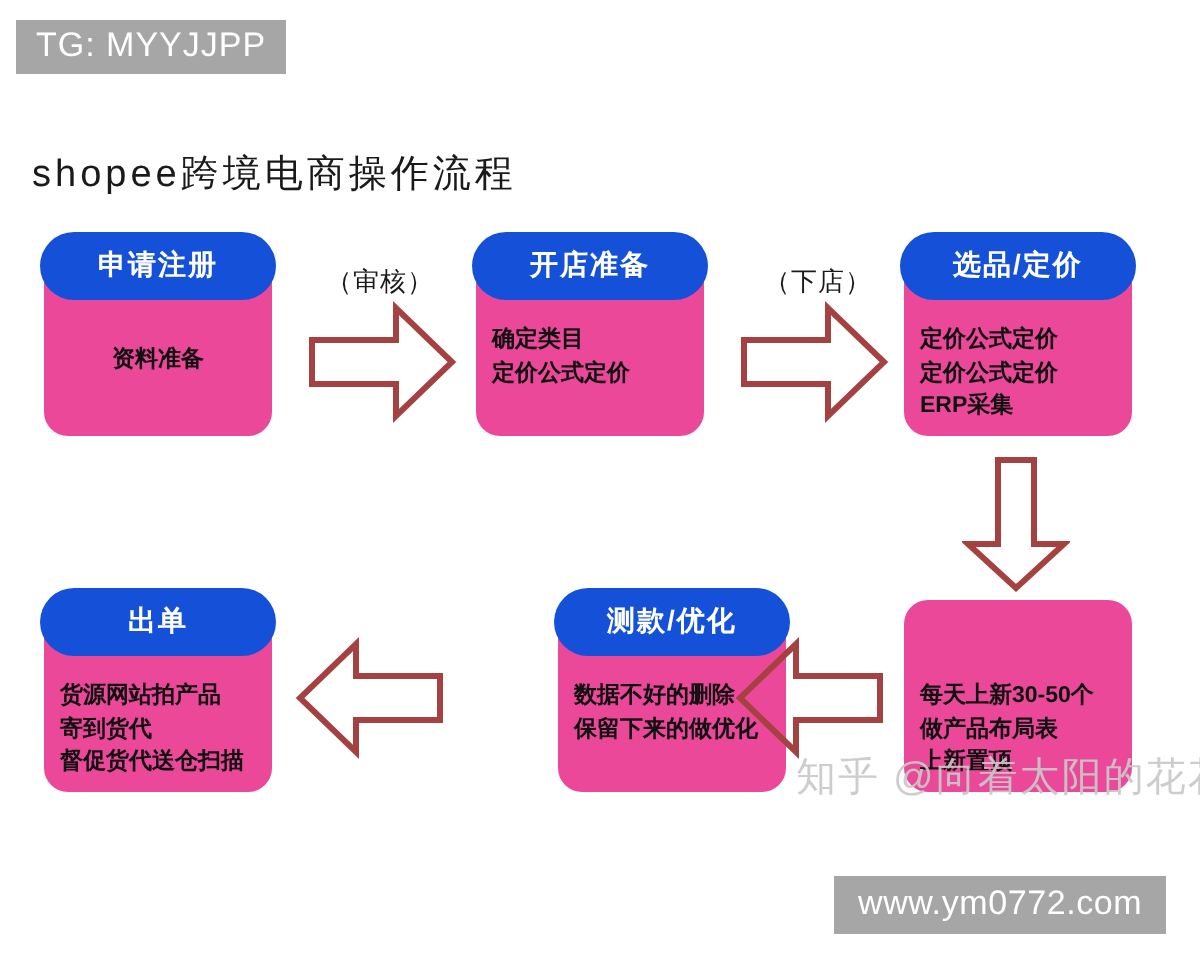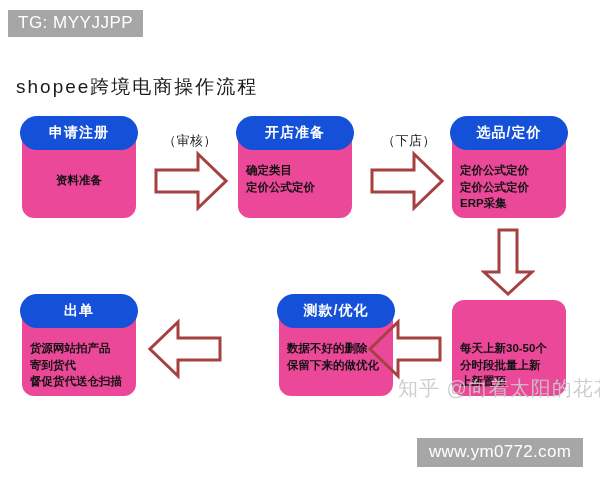--- a/index.html
+++ b/index.html
@@ -180,21 +180,21 @@
     <div class="node-body">
       <div class="line">定价公式定价</div>
       <div class="line">定价公式定价</div>
       <div class="line">ERP采集</div>
     </div>
   </div>
 
   <div class="node" id="node-listing">
     <div class="node-body">
       <div class="line">每天上新30-50个</div>
-      <div class="line">分时段批量上新</div>
+      <div class="line">做产品布局表</div>
       <div class="line">上新置顶</div>
     </div>
   </div>
 
   <div class="node" id="node-test">
     <div class="node-header">测款/优化</div>
     <div class="node-body">
       <div class="line">数据不好的删除</div>
       <div class="line">保留下来的做优化</div>
     </div>

